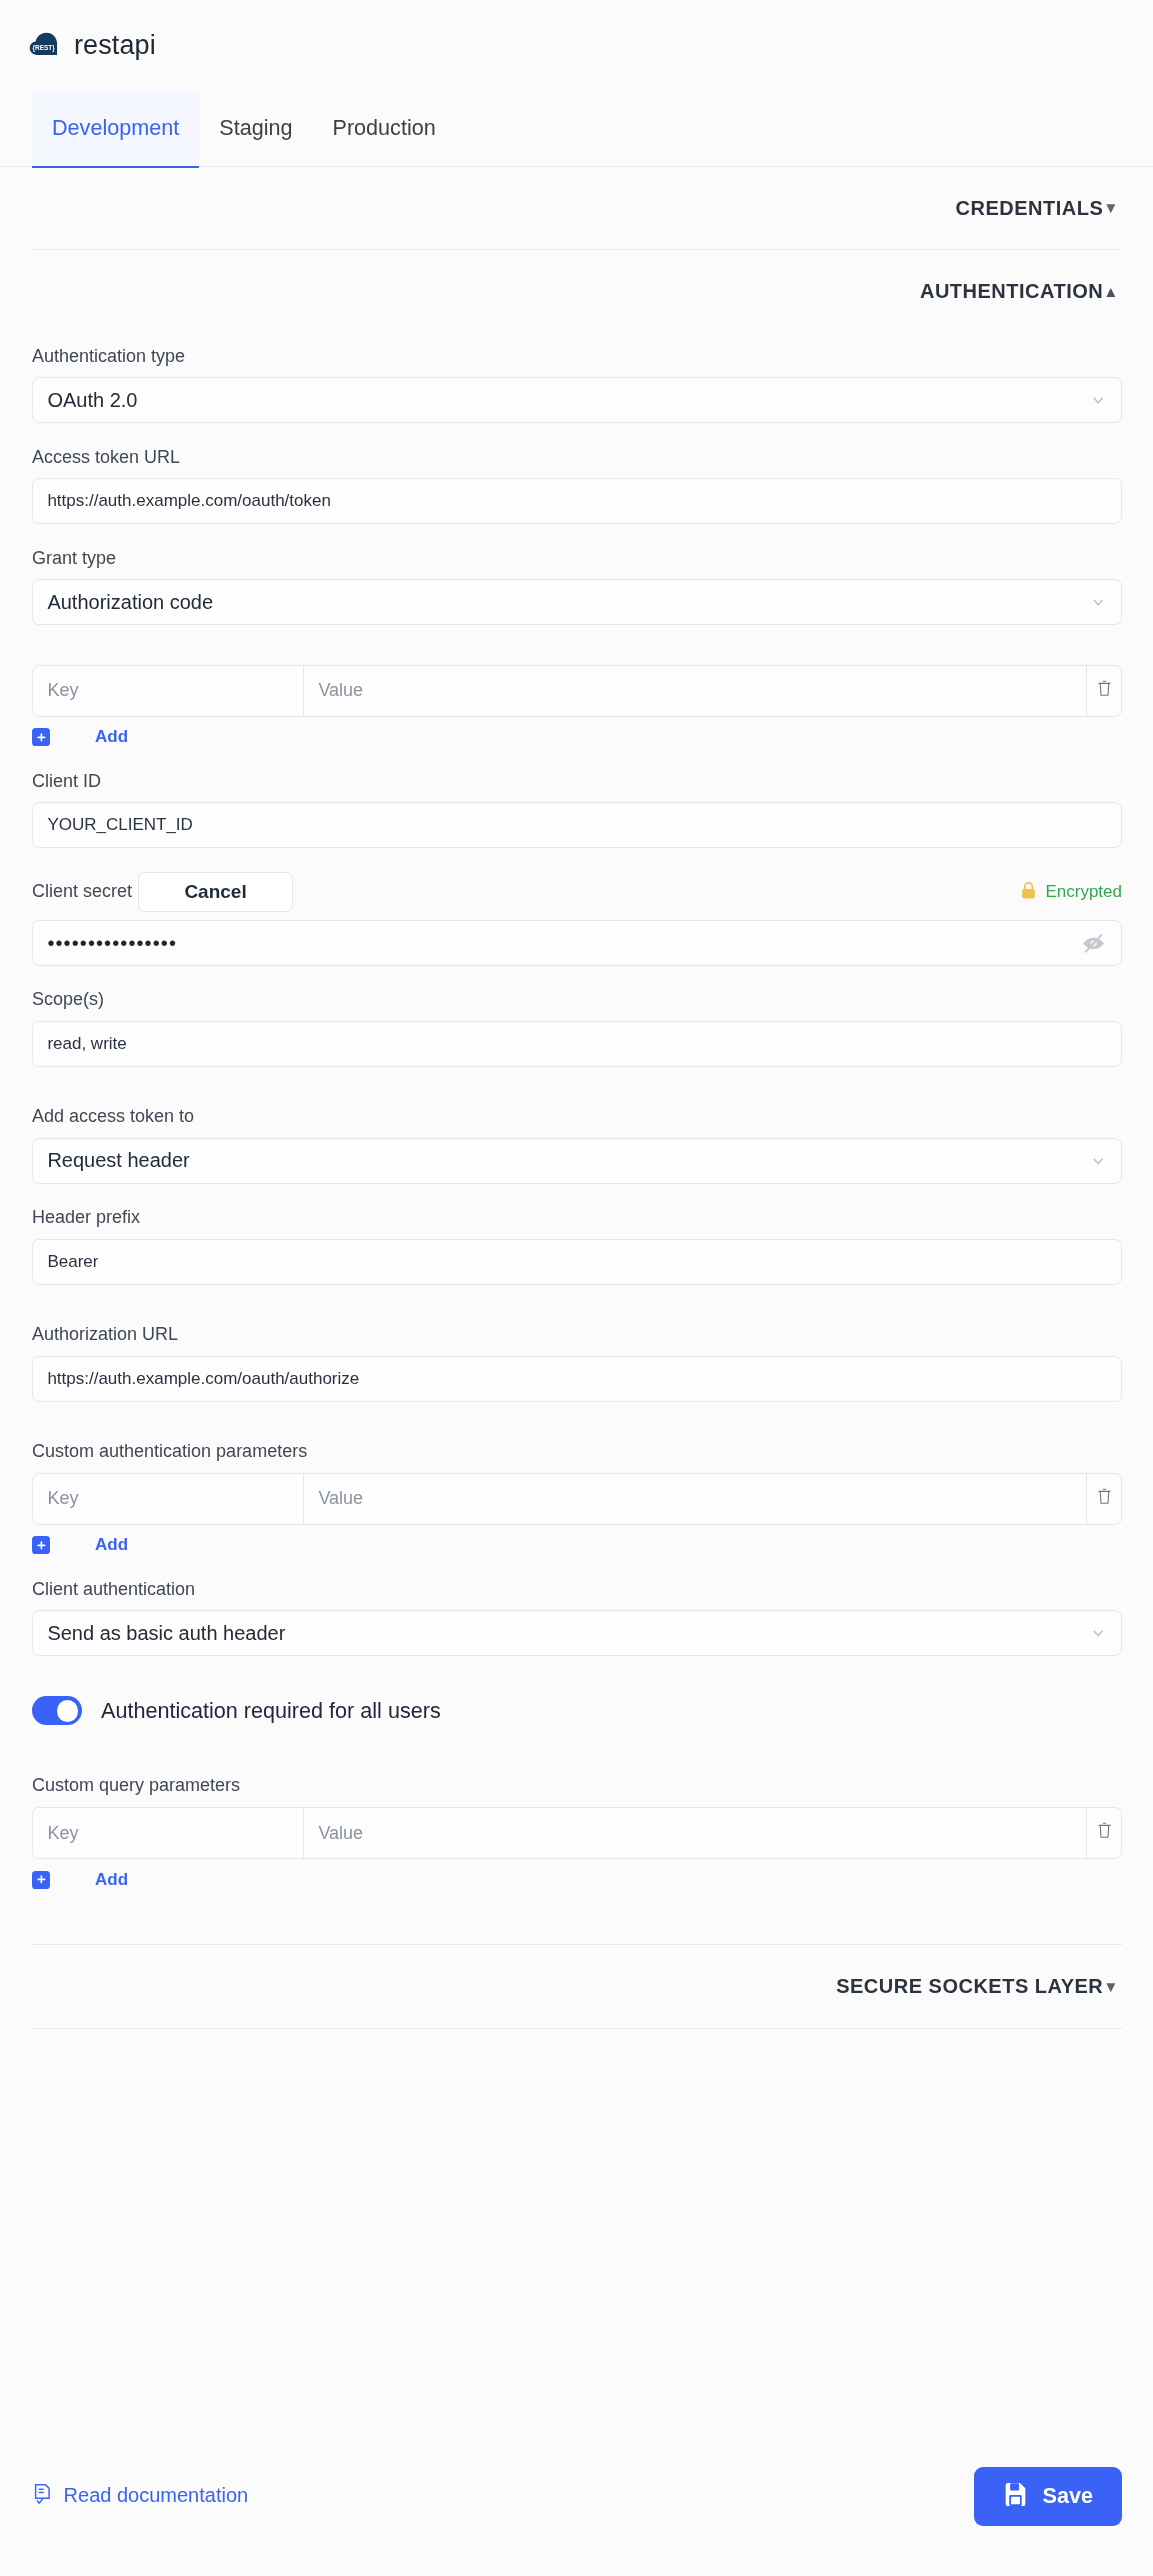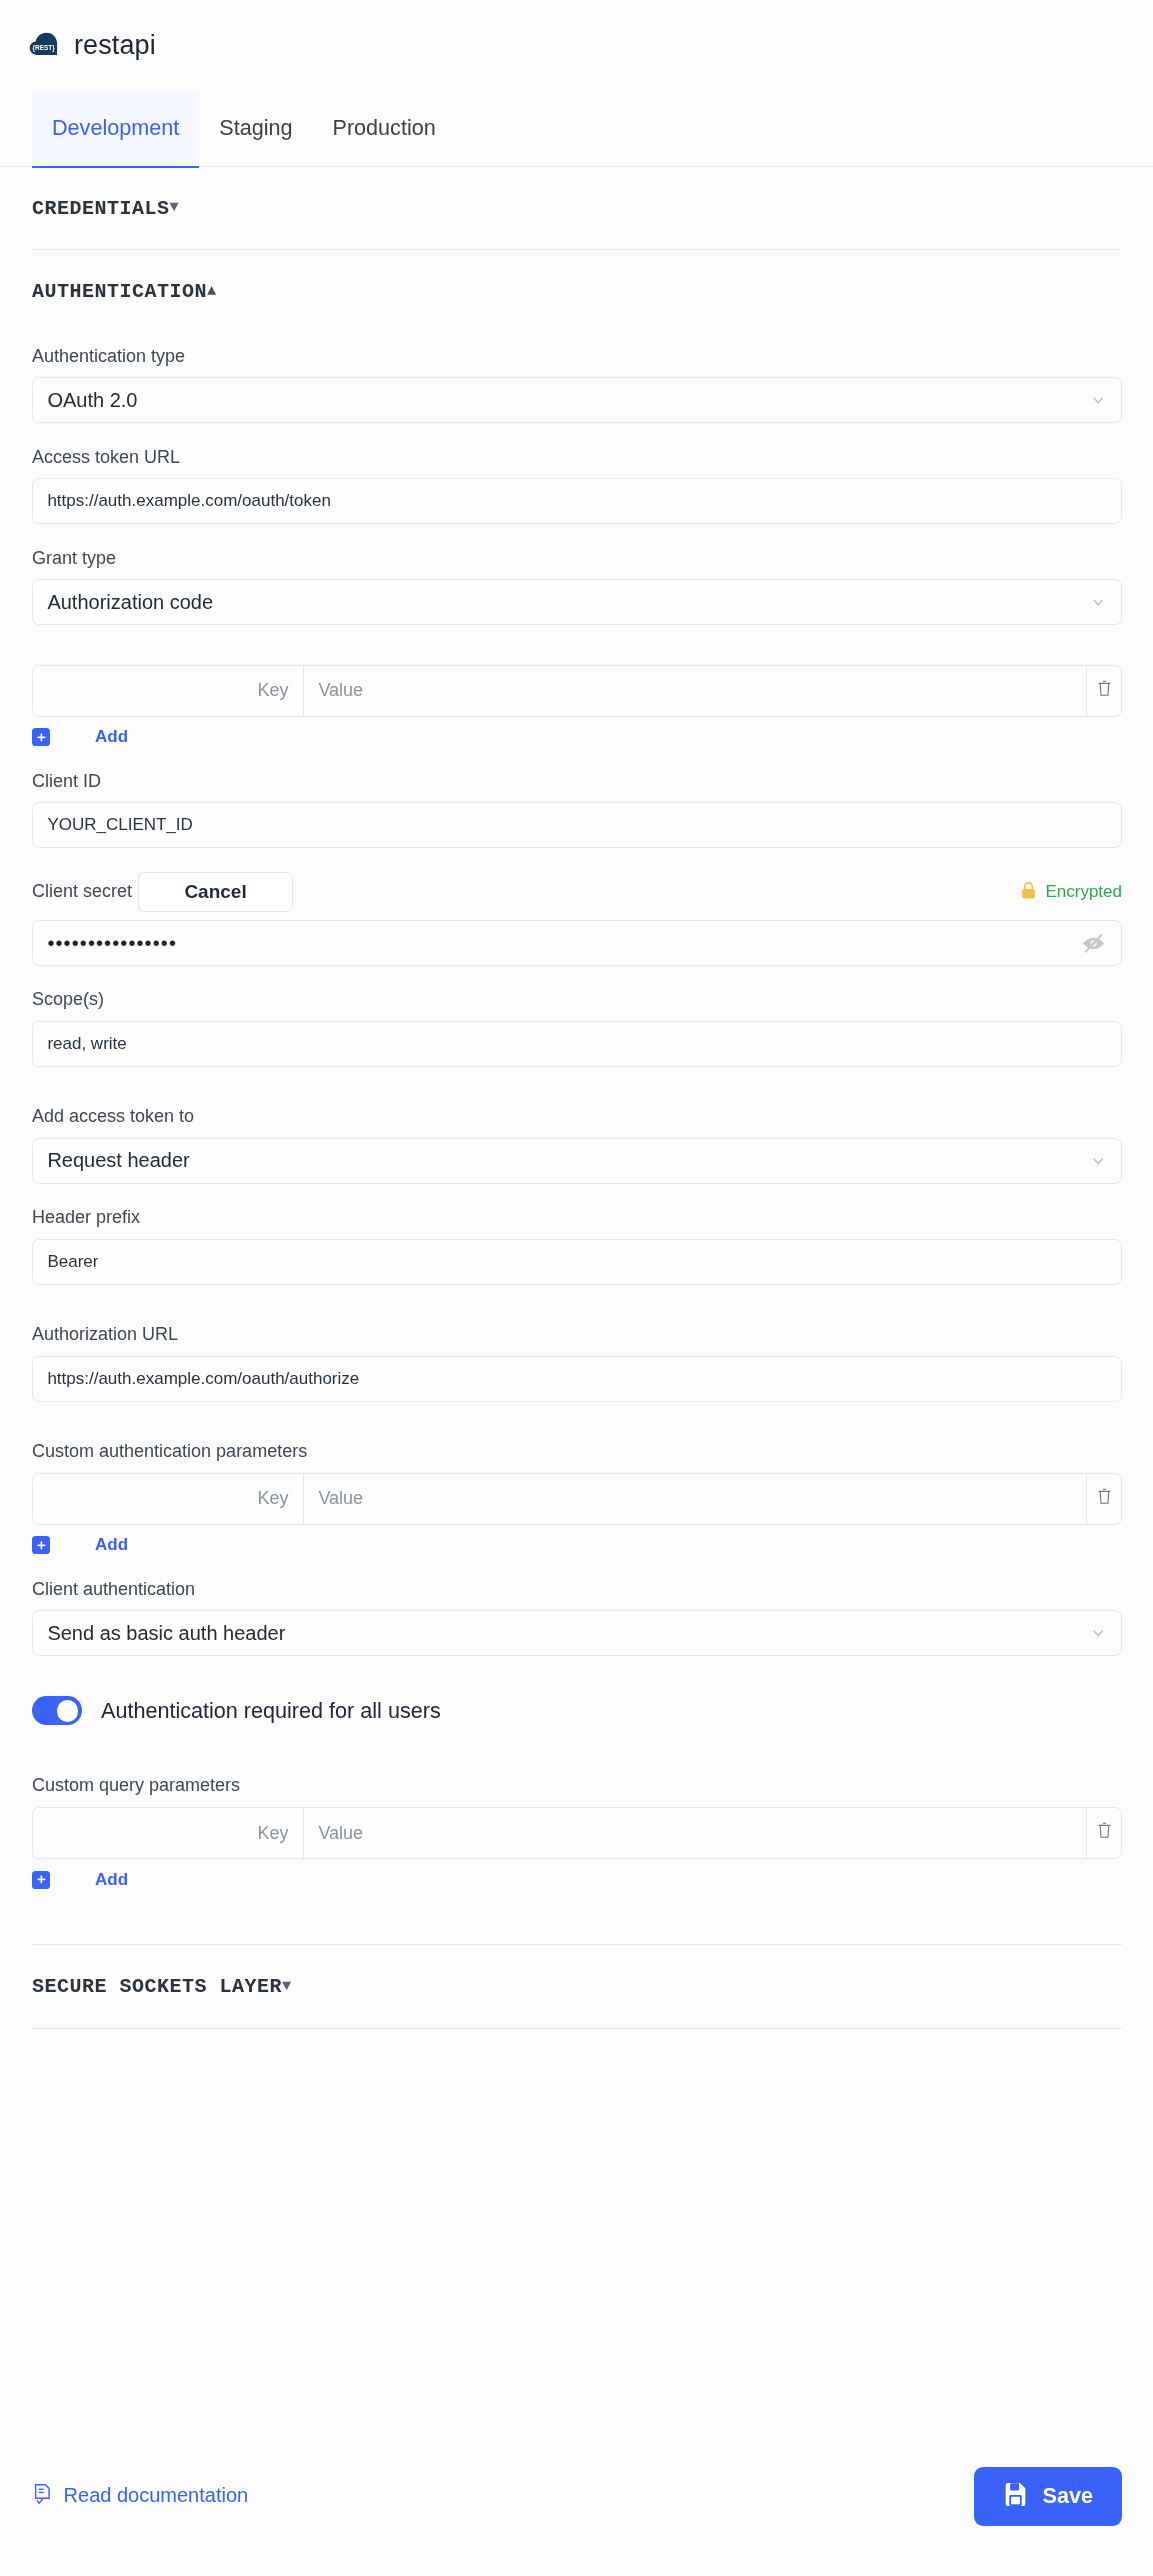--- a/index.html
+++ b/index.html
@@ -63,24 +63,23 @@
     background: #f4f7fe;
     border-bottom: 2.7px solid #3b62f6;
   }
 
   
   .panel { padding: 0 32px; }
   .section-head {
     height: 83px;
     display: flex;
     align-items: center;
-    justify-content: flex-start;
+    justify-content: flex-end;
     border-bottom: 0.9px solid #e6e8ea;
     cursor: pointer;
-    font-family: Liberation Mono, monospace;
   }
   .section-head.no-border { border-bottom: none; }
   .section-title {
     font-size: 20px;
     font-weight: bold;
     color: #2b333d;
     letter-spacing: 0.5px;
   }
   .caret {
     font-size: 15.3px;
@@ -152,21 +151,21 @@
     height: 52px;
   }
   .kvcell {
     display: flex;
     align-items: center;
     padding: 0 14.4px;
     font-size: 18px;
     color: #8b939d;
     height: 100%;
   }
-  .kvcell.key { flex: 0 0 271px; border-right: 0.9px solid #e4e6ea; justify-content: flex-end; }
+  .kvcell.key { flex: 0 0 271px; border-right: 0.9px solid #e4e6ea; }
   .kvcell.value { flex: 1 1 auto; border-right: 0.9px solid #e4e6ea; }
   .kvcell.trash {
     flex: 0 0 34px;
     justify-content: center;
     padding: 0;
     cursor: pointer;
   }
   .addrow {
     display: flex;
     align-items: center;

